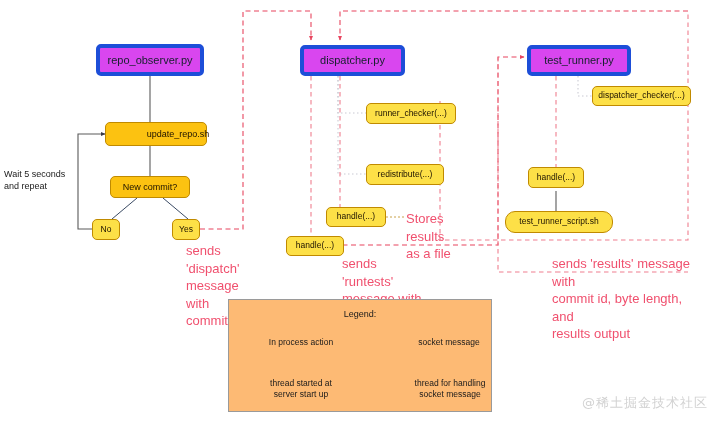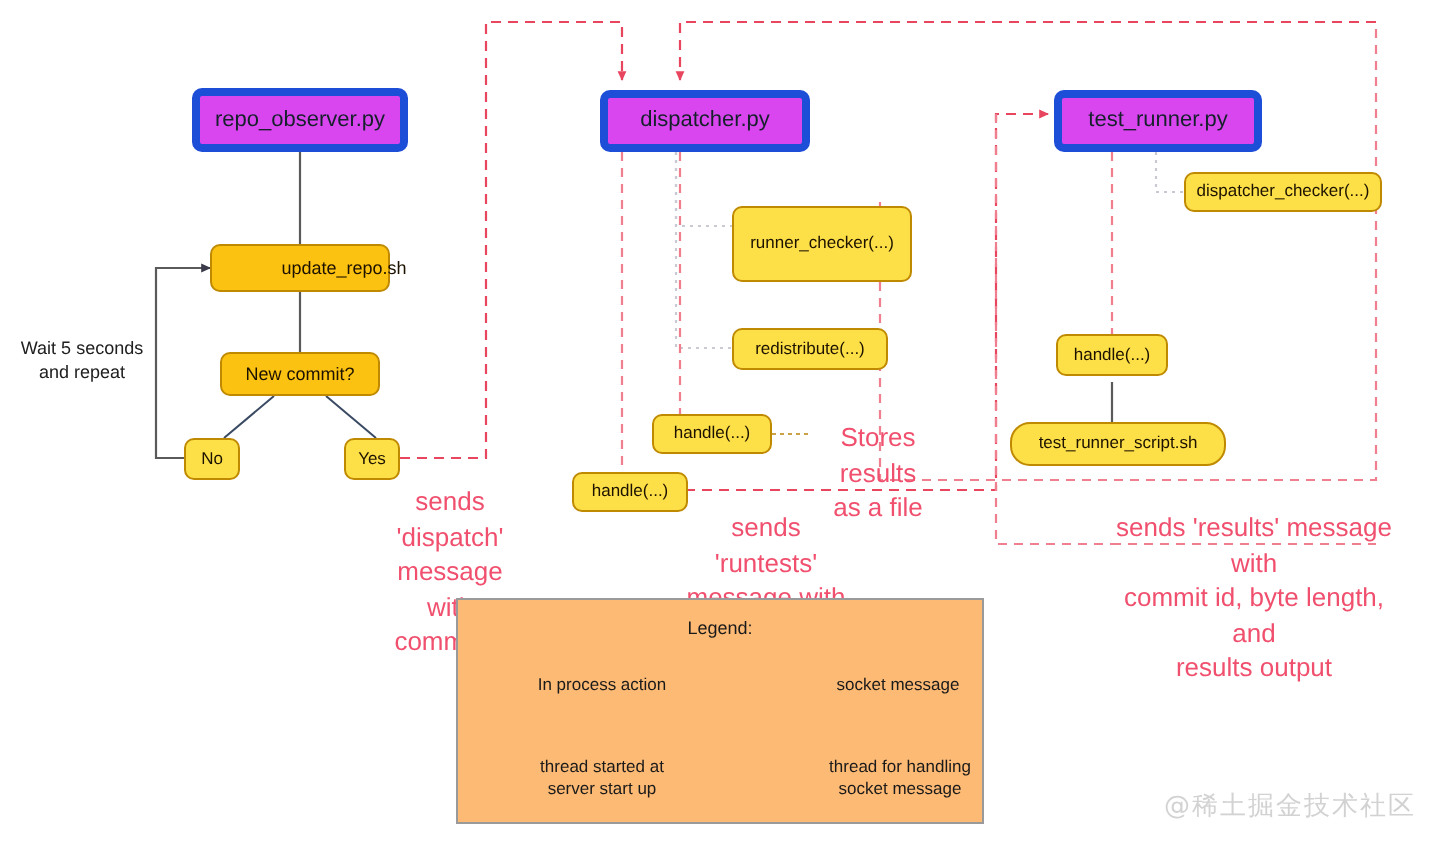--- a/index.html
+++ b/index.html
@@ -50,21 +50,21 @@
   }
   .node-gold-sm {
     background: #fde047;
     border: 1px solid #c08a00;
     color: #1d1200;
     font-size: 8.5px;
   }
   .note {
     position: absolute;
     box-sizing: border-box;
-    text-align: center;
+    text-align: left;
     line-height: 1.35;
     z-index: 3;
   }
   .note-red {
     color: #f0506e;
     font-size: 13px;
   }
   .note-dark {
     color: #202020;
     font-size: 9px;
@@ -175,41 +175,41 @@
       <path d="M 404 331 L 483 331" stroke="#e8455f" stroke-width="1.2" fill="none" stroke-dasharray="5,3.5" marker-end="url(#arrow-red)"></path>
       <path d="M 248 372 L 333 372" stroke="#c9c9c9" stroke-width="1.2" fill="none" stroke-dasharray="1.5,2.5"></path>
       <path d="M 404 372 L 487 372" stroke="#ef7f8f" stroke-width="1.2" fill="none" stroke-dasharray="4.5,3.5"></path>
     </g>
   </svg>
 
   <div class="node node-blue" style="left:96px; top:44px; width:108px; height:32px;">
     <span>repo_observer.py</span>
   </div>
 
-  <div class="node node-gold" style="left:105px; top:122px; width:90px; height:24px;padding-left:44px;">
+  <div class="node node-gold" style="left:105px; top:122px; width:102px; height:24px;padding-left:44px;">
     <span>update_repo.sh</span>
   </div>
 
   <div class="node node-gold" style="left:110px; top:176px; width:80px; height:22px;">
     <span>New commit?</span>
   </div>
 
   <div class="node node-gold-sm" style="left:92px; top:219px; width:28px; height:21px;">
     <span>No</span>
   </div>
 
   <div class="node node-gold-sm" style="left:172px; top:219px; width:28px; height:21px;align-items:center;">
     <span>Yes</span>
   </div>
 
   <div class="node node-blue" style="left:300px; top:45px; width:105px; height:31px;">
     <span>dispatcher.py</span>
   </div>
 
-  <div class="node node-gold-sm" style="left:366px; top:103px; width:90px; height:38px;">
+  <div class="node node-gold-sm" style="left:366px; top:103px; width:90px; height:21px;">
     <span>runner_checker(...)</span>
   </div>
 
   <div class="node node-gold-sm" style="left:366px; top:164px; width:78px; height:21px;">
     <span>redistribute(...)</span>
   </div>
 
   <div class="node node-gold-sm" style="left:326px; top:207px; width:60px; height:20px;">
     <span>handle(...)</span>
   </div>

